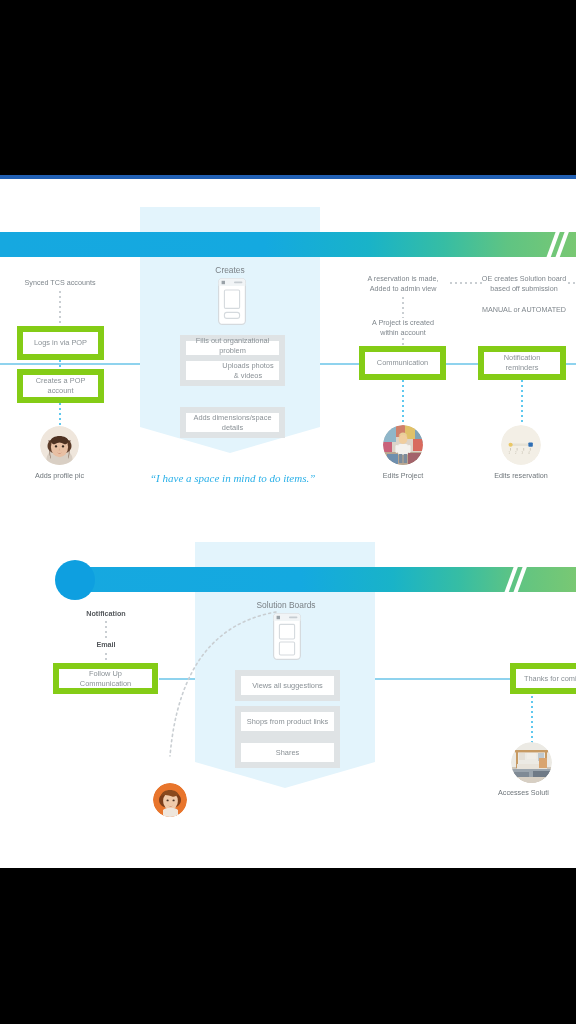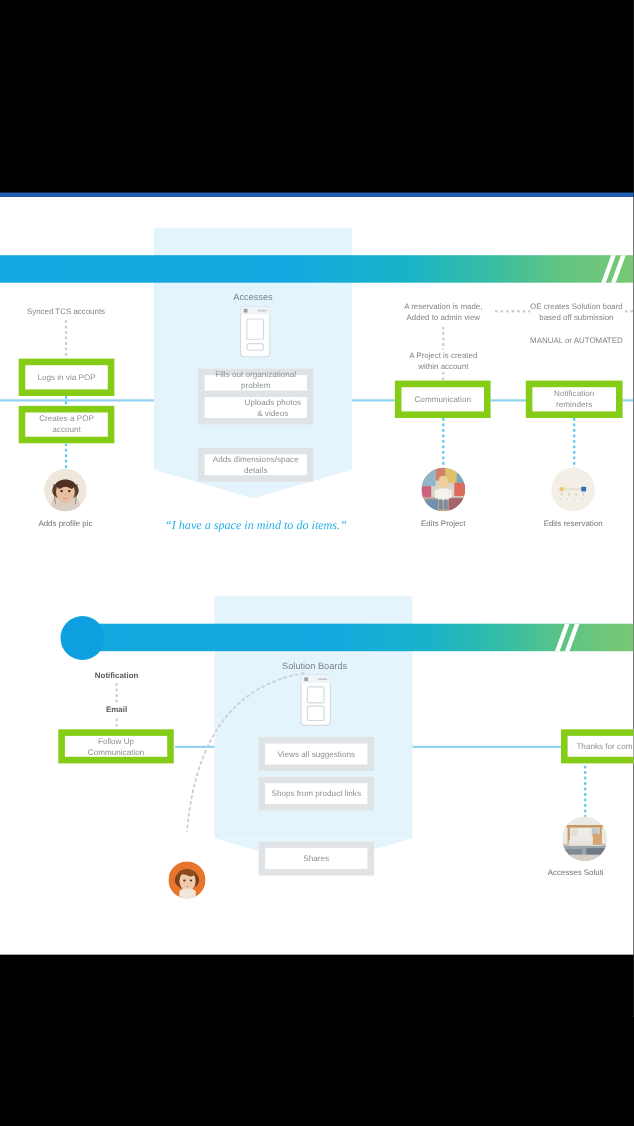--- a/index.html
+++ b/index.html
@@ -243,21 +243,21 @@
         <path d="M8.5 14 C10 24 9 30 11 33 C9 26 11 20 10.5 15Z" fill="#5a3a28"></path>
         <path d="M30.5 14 C29 24 30 30 28 33 C30 26 28 20 28.5 15Z" fill="#5a3a28"></path>
         <ellipse cx="16" cy="20.4" rx="1.25" ry="1.05" fill="#3a2a20"></ellipse>
         <ellipse cx="23" cy="20.4" rx="1.25" ry="1.05" fill="#3a2a20"></ellipse>
         <path d="M17 26.4 Q19.5 28.6 22 26.4 Q19.5 27.4 17 26.4Z" fill="#b9705e"></path>
         <path d="M19.5 22 L18.6 24.4 L20.4 24.4Z" fill="#dbae92"></path>
       </svg>
     </div>
     <div class="lbl cap" style="left:19px; top:292px; width:81px;">Adds profile pic</div>
 
-    <div class="lbl section" style="left:185px; top:85px; width:90px;">Accesses</div>
+    <div class="lbl section" style="left:185px; top:85px; width:90px;">Creates</div>
 
     <div class="phone" style="left:218px; top:99px;">
       <svg width="28" height="47" viewBox="0 0 28 47">
         <rect x="0.6" y="0.6" width="26.8" height="45.8" rx="3.6" fill="#ffffff" stroke="#d5dade" stroke-width="1.2"></rect>
         <rect x="0.6" y="0.6" width="26.8" height="7.2" rx="3.6" fill="#f1f4f6"></rect>
         <rect x="0.6" y="5" width="26.8" height="2.8" fill="#f1f4f6"></rect>
         <rect x="3.6" y="2.8" width="3.4" height="3.4" fill="#9aa2a8"></rect>
         <rect x="16" y="3.6" width="8.4" height="1.6" rx="0.8" fill="#c6ccd1"></rect>
         <rect x="6.4" y="12" width="15.2" height="18.4" rx="1.2" fill="#ffffff" stroke="#d5dade" stroke-width="1.1"></rect>
         <rect x="6.4" y="34.4" width="15.2" height="6" rx="2.4" fill="#ffffff" stroke="#d5dade" stroke-width="1.1"></rect>
@@ -381,21 +381,21 @@
         <rect x="0.6" y="5" width="26.8" height="2.8" fill="#f1f4f6"></rect>
         <rect x="3.6" y="2.8" width="3.4" height="3.4" fill="#9aa2a8"></rect>
         <rect x="16" y="3.6" width="8.4" height="1.6" rx="0.8" fill="#c6ccd1"></rect>
         <rect x="6.4" y="11.4" width="15.2" height="14.6" rx="1.2" fill="#ffffff" stroke="#d5dade" stroke-width="1.1"></rect>
         <rect x="6.4" y="29" width="15.2" height="13" rx="1.2" fill="#ffffff" stroke="#d5dade" stroke-width="1.1"></rect>
       </svg>
     </div>
 
     <div class="box plain" style="left:235px; top:491px; width:105px; height:31px;">Views all suggestions</div>
     <div class="box plain" style="left:235px; top:527px; width:105px; height:31px;">Shops from product links</div>
-    <div class="box plain" style="left:235px; top:586px; width:105px; height:31px;">Shares</div>
+    <div class="box plain" style="left:235px; top:558px; width:105px; height:31px;">Shares</div>
 
     <div class="avatar" style="left:153px; top:604px; width:34px; height:34px;">
       <svg width="34" height="34" viewBox="0 0 34 34">
         <defs>
             <clipPath id="c3">
               <circle cx="17" cy="17" r="17"></circle>
             </clipPath>
           </defs>
         <g clip-path="url(#c3)">
           <rect width="34" height="34" fill="#e8752c"></rect>

